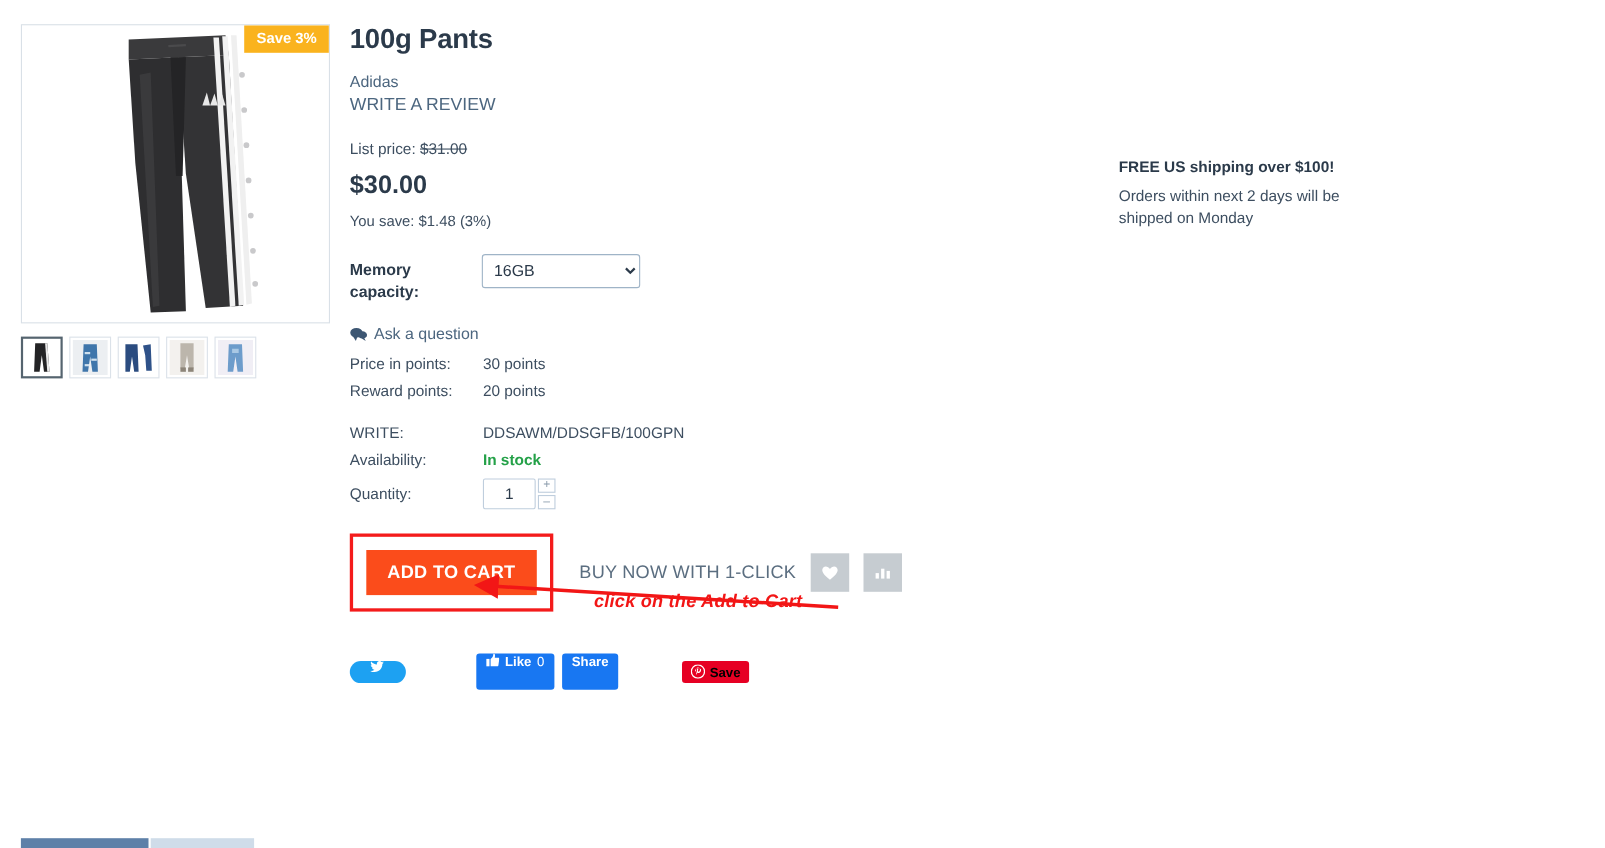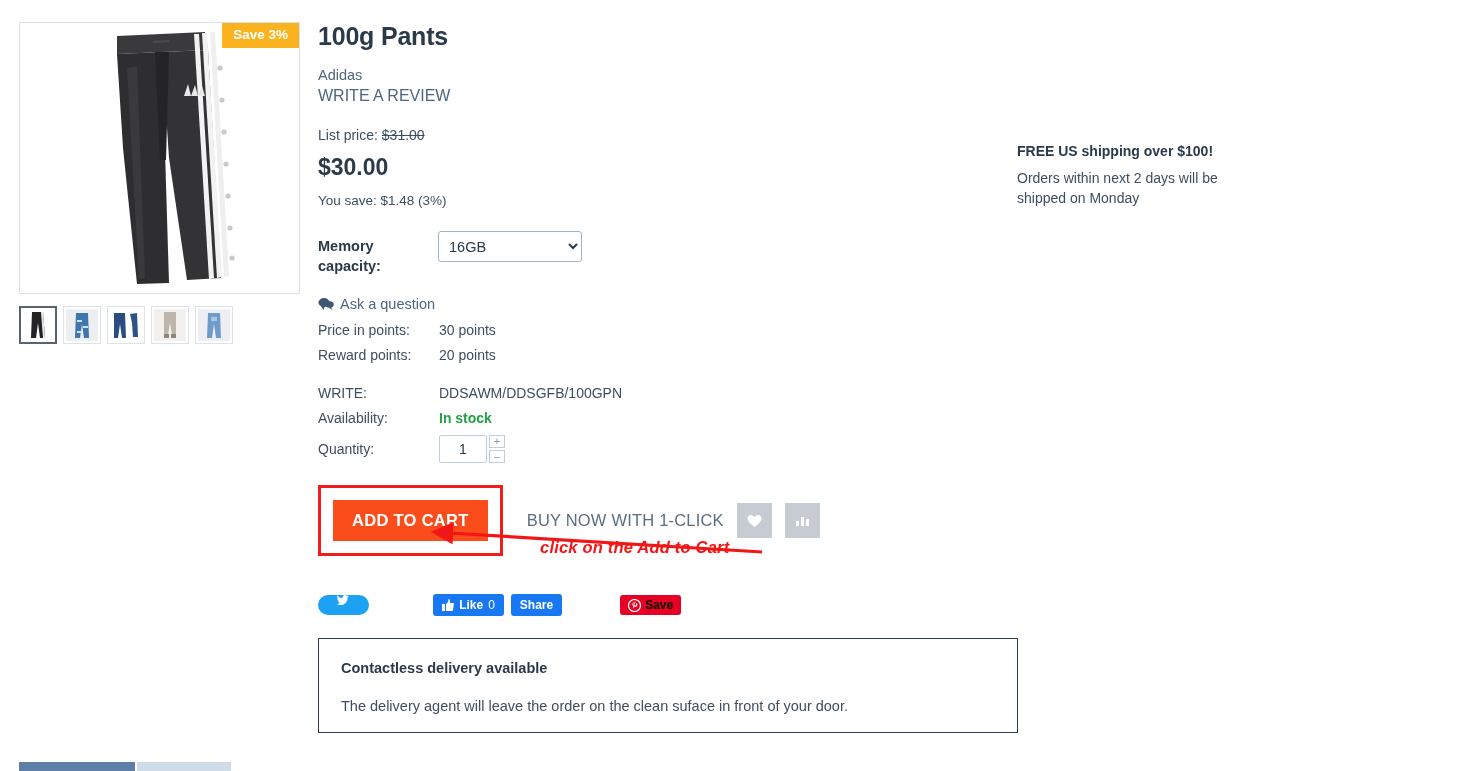--- a/index.html
+++ b/index.html
@@ -139,22 +139,22 @@
   
   .social-row { display: flex; align-items: center; margin-top: 38px; }
   .btn-tweet {
     background: #1da1f2; color: #fff; border-radius: 12px;
     font-size: 12px; font-weight: bold; height: 20px;
     display: inline-flex; align-items: center; gap: 20px;
     padding: 0 10px 0 8px; cursor: pointer; flex-direction: column;
   }
   .btn-fb-like, .btn-fb-share {
     background: #1877f2; color: #fff; border-radius: 3px;
-    font-size: 12px; font-weight: bold; height: 22px;
-    display: inline-flex; align-items: center; gap: 5px;
+    font-size: 12px; font-weight: bold; height: 33px;
+    display: inline-flex; align-items: flex-start; gap: 5px;
     padding: 0 9px; cursor: pointer;
   }
   .btn-fb-like { margin-left: 64px; }
   .btn-fb-share { margin-left: 7px; }
   .btn-pin {
     background: #e60023; color: #000000; border-radius: 3px;
     font-size: 12px; font-weight: bold; height: 20px;
     display: inline-flex; align-items: center; gap: 4px;
     padding: 0 8px; margin-left: 58px; cursor: pointer;
   }
@@ -388,24 +388,20 @@
         <span>Save</span>
       </span>
     </div>
   </div>
 
   <div class="shipping">
     <div class="shipping-title">FREE US shipping over $100!</div>
     <div class="shipping-note">Orders within next 2 days will be shipped on Monday</div>
   </div>
 
-  <div class="contactless">
-    <div class="contactless-title">Contactless delivery available</div>
-    <div class="contactless-text">The delivery agent will leave the order on the clean suface in front of your door.</div>
-  </div>
 
   <div class="bottom-tabs">
     <div class="bt active"></div>
     <div class="bt inactive"></div>
   </div>
 
   <svg class="annotation-layer">
     <defs>
       <marker id="arrowhead" markerWidth="7" markerHeight="7" refX="1" refY="3.5" orient="auto">
         <polygon points="0 0, 7 3.5, 0 7" fill="#f21616"></polygon>

